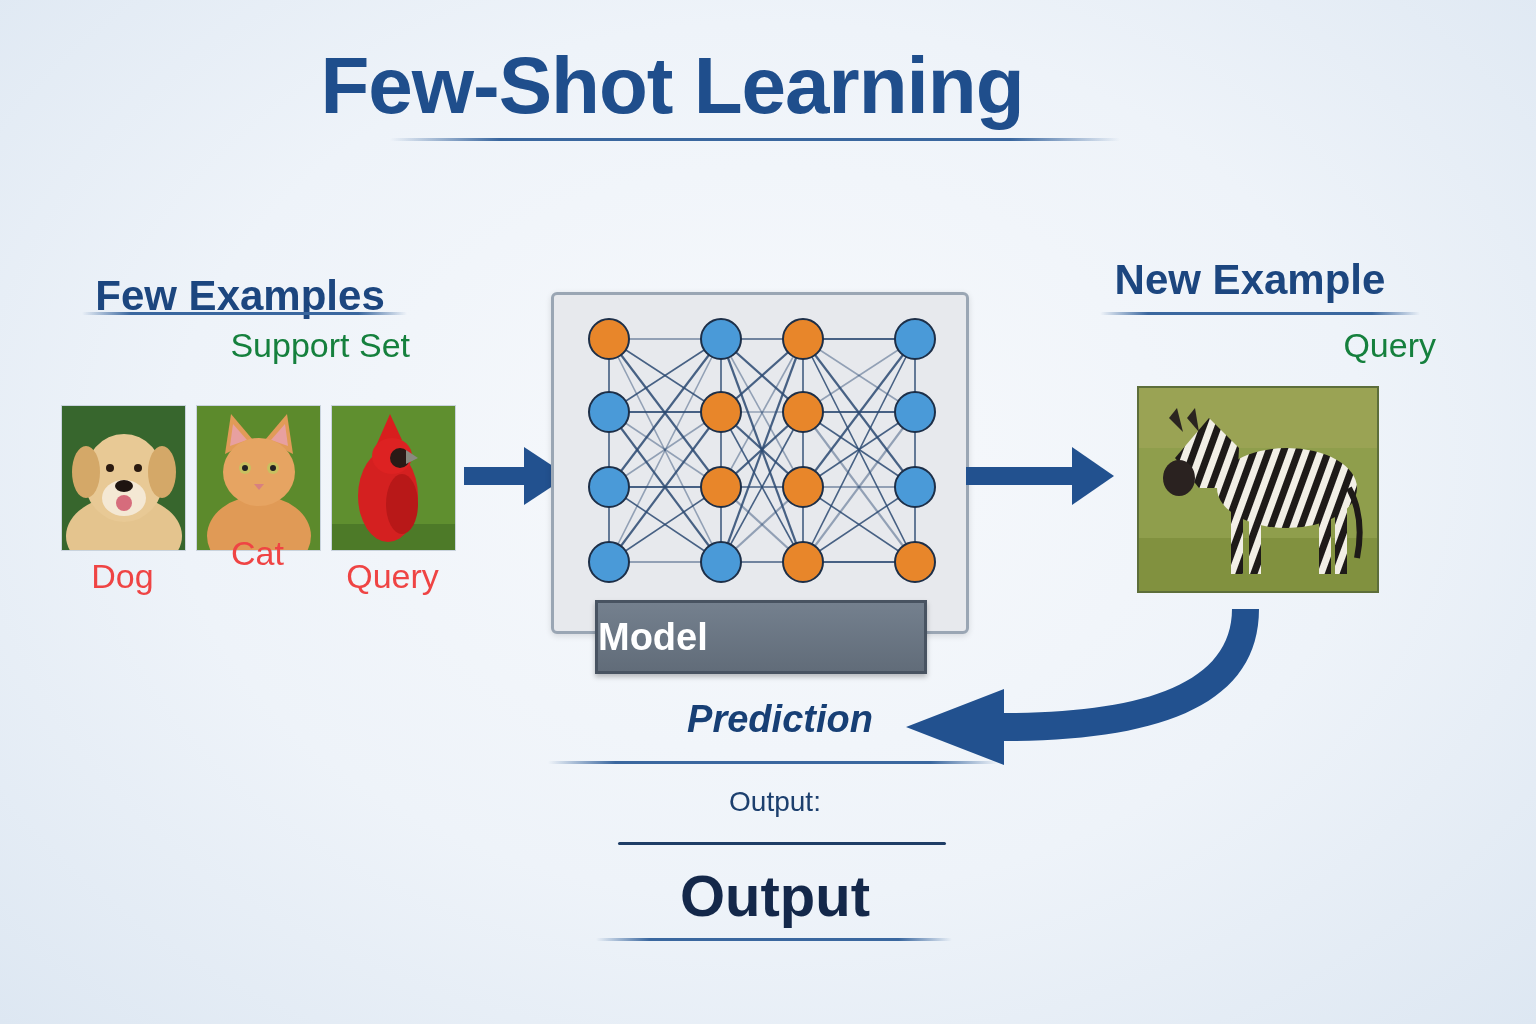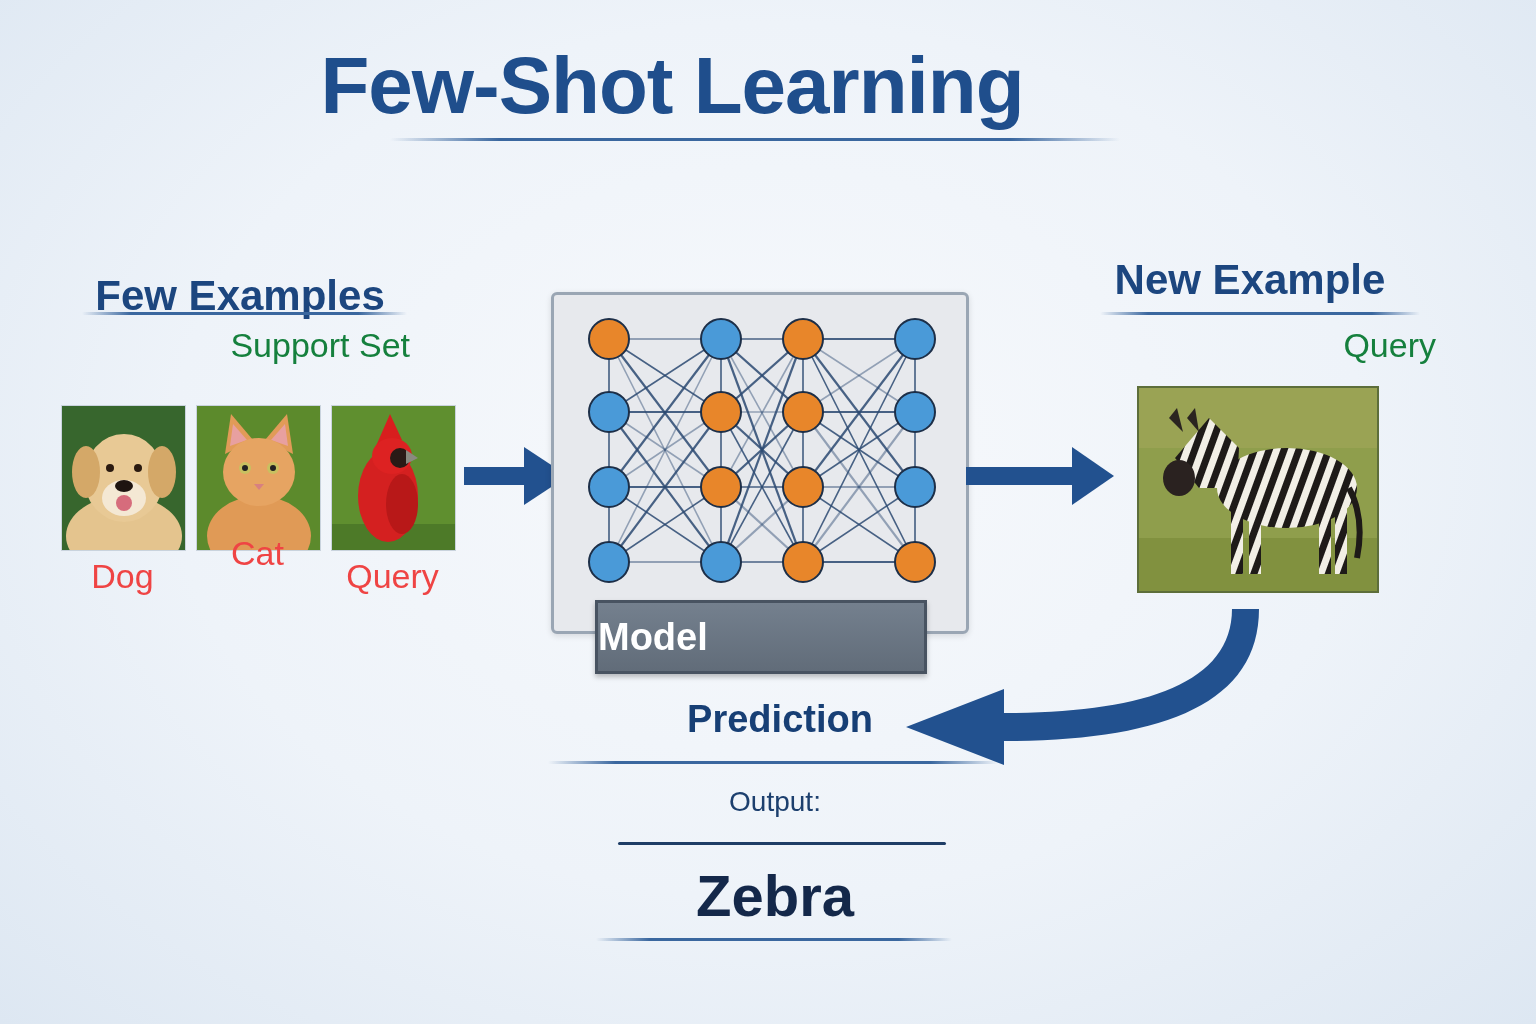--- a/index.html
+++ b/index.html
@@ -26,21 +26,21 @@
       left: 551px; top: 292px; width: 412px; height: 336px;
       background: #e7e9ed; border: 3px solid #9aa6b4; border-radius: 6px;
       box-shadow: 0 2px 6px rgba(0,0,0,0.12);
     }
     .model-label {
       left: 595px; top: 600px; width: 326px; height: 68px;
       background: linear-gradient(#74808e, #616c79); border: 3px solid #485361; border-radius: 0;
       color: #ffffff; font-size: 38px; font-weight: bold; text-align: left; line-height: 68px;
       box-shadow: 0 3px 5px rgba(0,0,0,0.25);
     }
-    .prediction { left: 640px; top: 698px; width: 280px; font-size: 38px; font-weight: bold; color: #173f75; text-align: center; }
+    .prediction { left: 640px; top: 698px; width: 280px; font-size: 38px; font-weight: bold; color: #173f75; text-align: center; font-style: italic; }
     .output { left: 600px; top: 786px; width: 350px; font-size: 28px; color: #1c3f6e; text-align: center; }
     .zebra-text { left: 600px; top: 862px; width: 350px; font-size: 58px; font-weight: bold; color: #14284a; text-align: center; }
   </style>
 </head>
 <body>
 
 <div class="abs title">Few-Shot Learning</div>
 <div class="rule" style="left:390px; top:138px; width:730px;"></div>
 
 <div class="abs heading" style="left:60px; top:272px; width:360px;">Few Examples</div>
@@ -217,14 +217,14 @@
 
 <svg class="abs" style="left:900px; top:605px;" width="380" height="160" viewBox="0 0 380 160">
   <path d="M346,4 C346,100 240,126 100,126 L100,102" fill="none" stroke="none"></path>
   <path d="M359,4 L332,4 C332,80 240,108 104,108 L104,84 L6,122 L104,160 L104,136 C260,136 359,100 359,4 Z" fill="#22518f"></path>
 </svg>
 
 <div class="abs prediction">Prediction</div>
 <div class="rule" style="left:548px; top:761px; width:450px;"></div>
 <div class="abs output">Output:</div>
 <div class="rule" style="left:618px; top:842px; width:328px; background:#1e3d66;"></div>
-<div class="abs zebra-text">Zebra</div>
+<div class="abs zebra-text">Output</div>
 <div class="rule" style="left:596px; top:938px; width:356px;"></div>
 
 </body></html>

